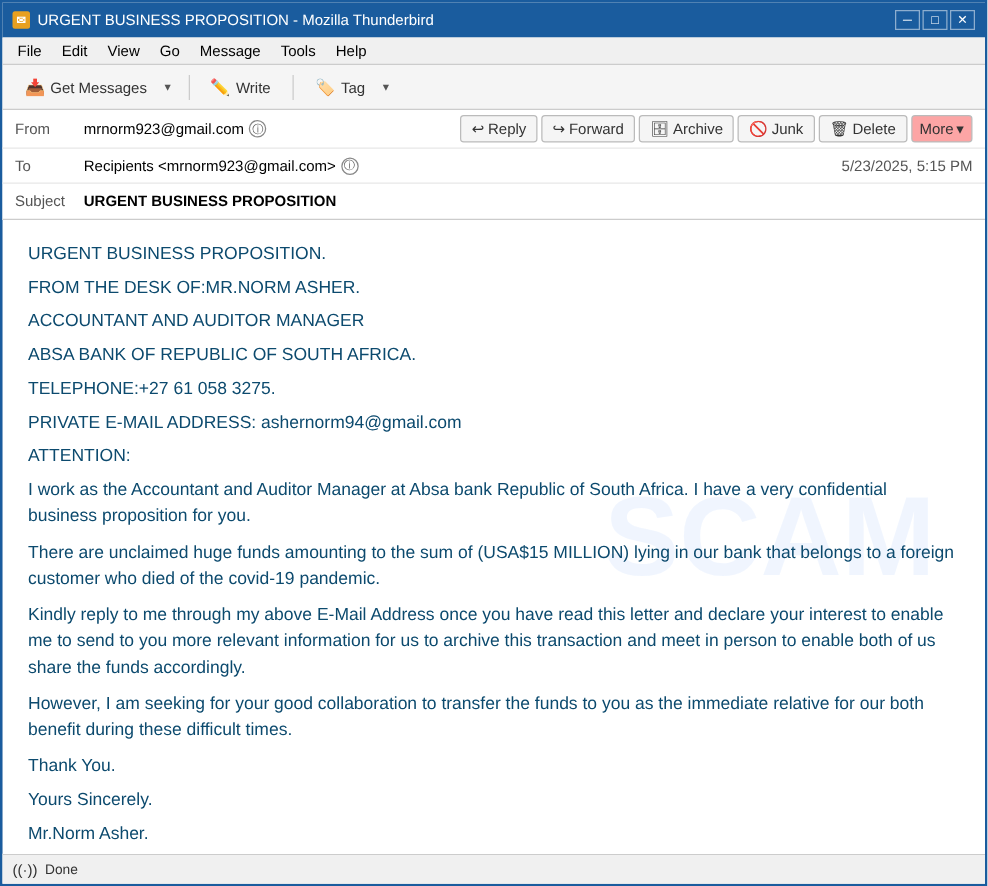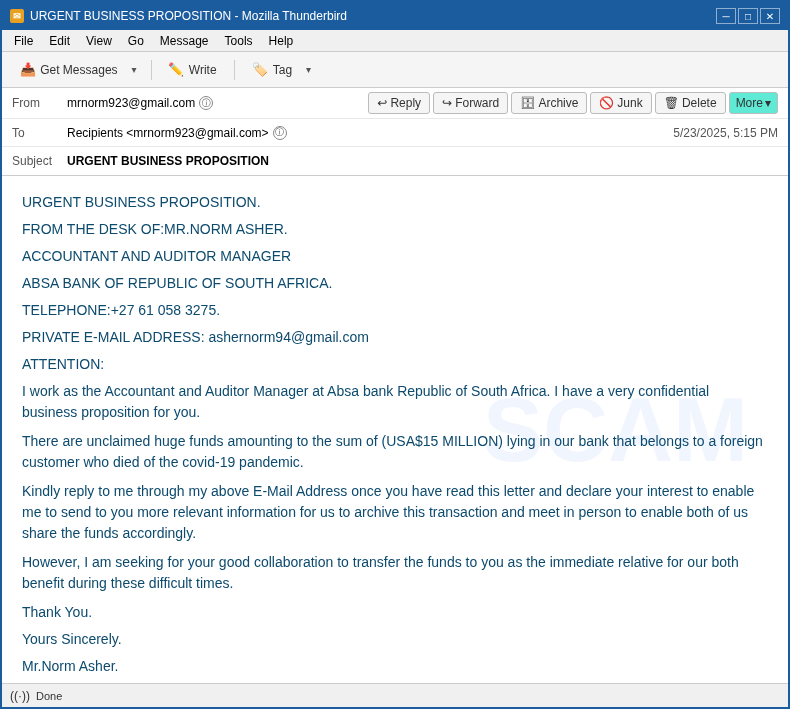--- a/index.html
+++ b/index.html
@@ -191,21 +191,21 @@
       font-size: 12px;
       color: #333;
     }
 
     .action-btn-more {
       display: flex;
       align-items: flex-start;
       gap: 2px;
       padding: 3px 6px;
       border: 1px solid #bbb;
-      background: #5eead4;
+      background: #fca5a5;
       cursor: pointer;
       border-radius: 3px;
       font-size: 12px;
       color: #333;
     }
 
     .info-icon {
       display: inline-flex;
       align-items: center;
       justify-content: center;

